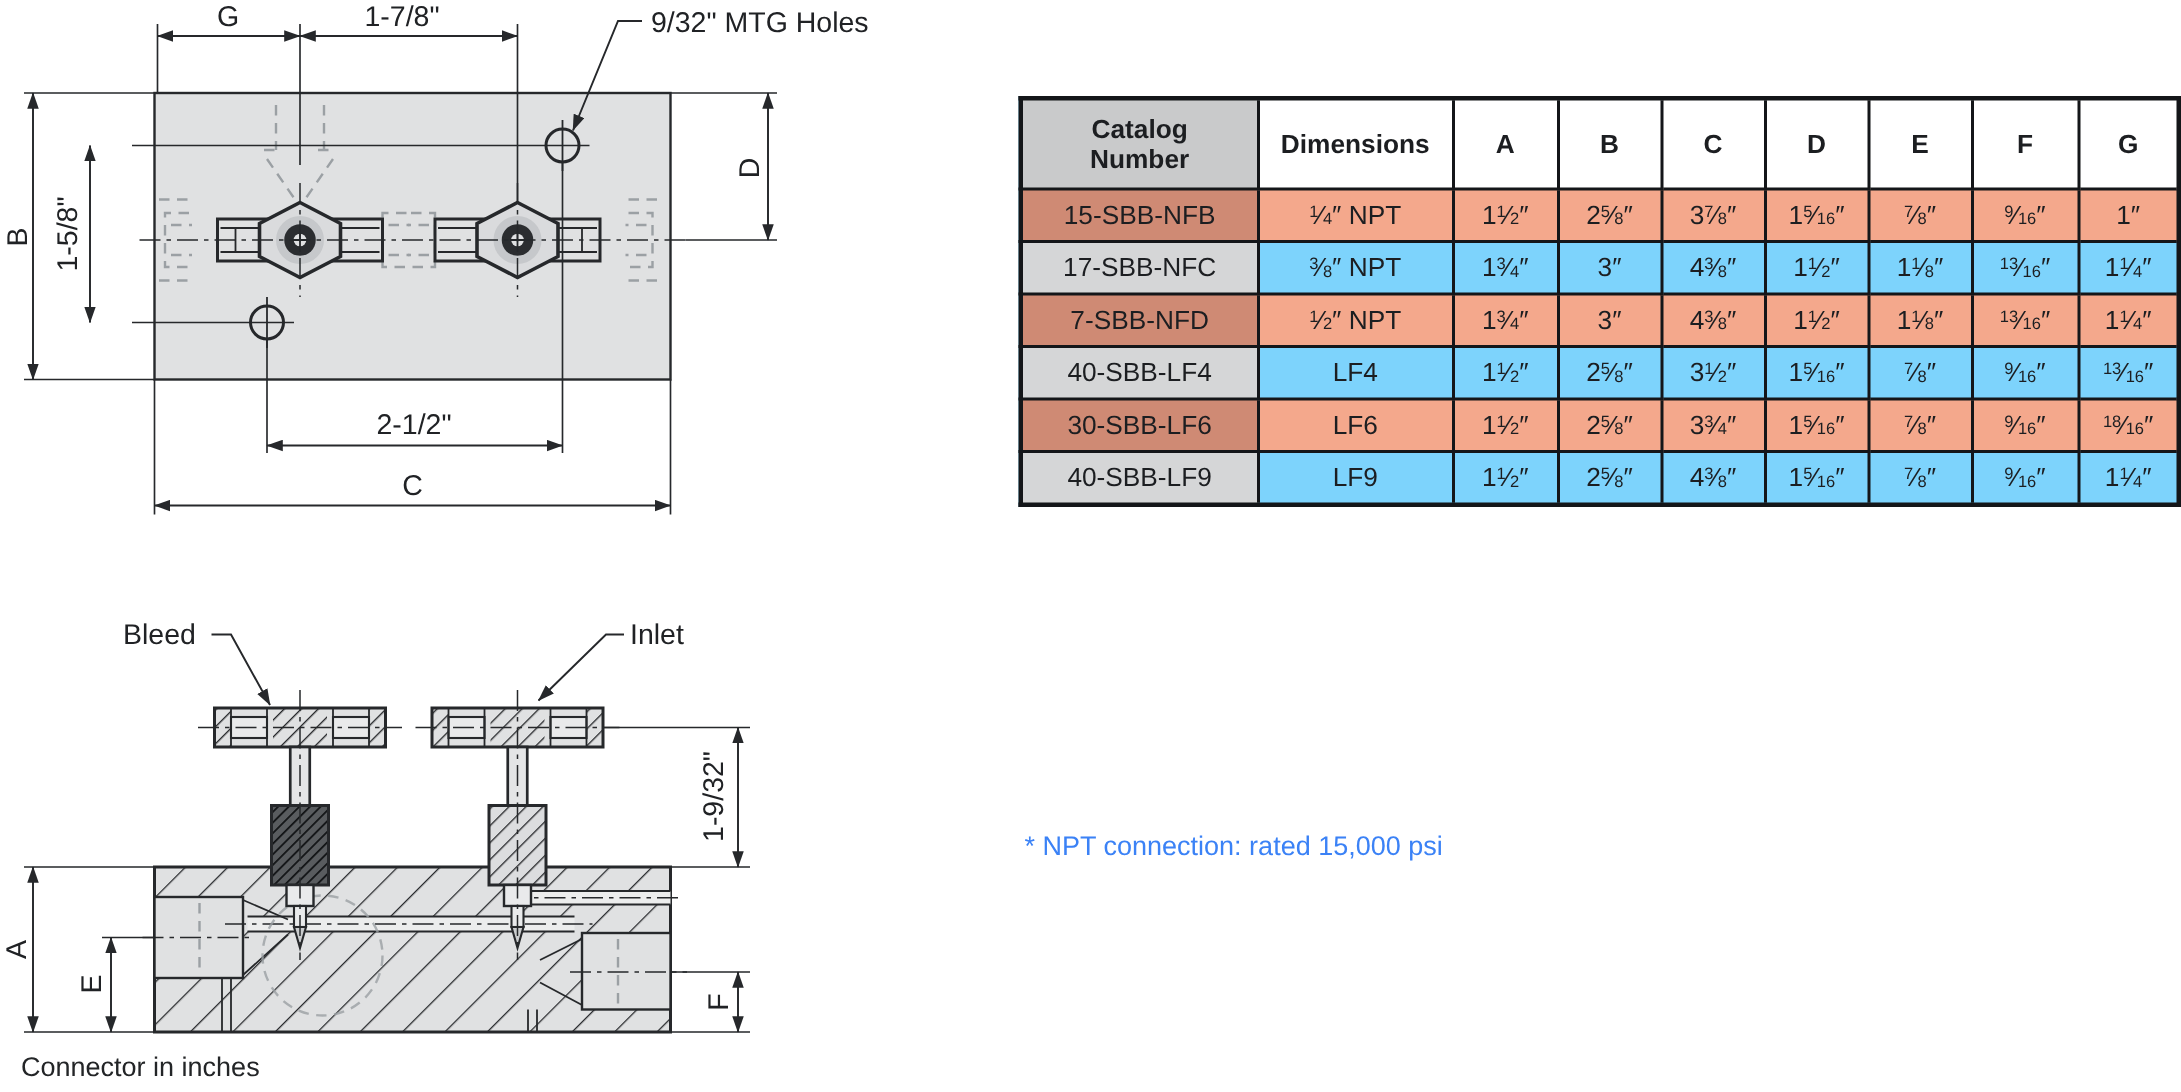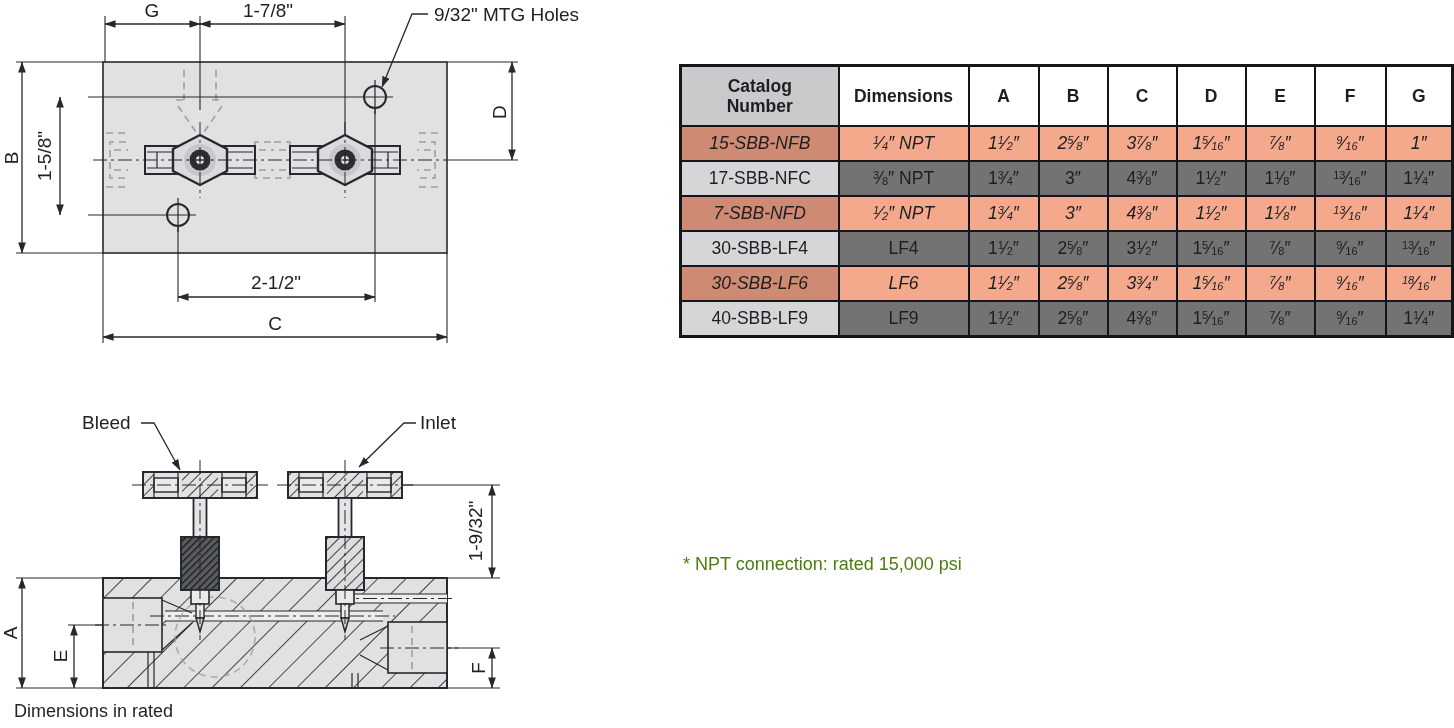--- a/index.html
+++ b/index.html
@@ -1,31 +1,31 @@
 <!DOCTYPE html>
 <html><head>
 <meta charset="utf-8">
 <style>
   html,body{margin:0;padding:0;background:#ffffff;}
   body{width:1454px;height:728px;position:relative;font-family:"Liberation Sans",sans-serif;color:#1c1e21;overflow:hidden;}
   .abs{position:absolute;}
 
   
-  table.spec{border-collapse:collapse;table-layout:fixed;border:3px solid #141619;background:#737373;}
+  table.spec{border-collapse:collapse;table-layout:fixed;border:3px solid #141619;background:#7dd3fc;}
   table.spec th,table.spec td{border:2px solid #141619;text-align:center;vertical-align:middle;padding:0 2px;}
   table.spec th{height:58px;font-size:17.5px;font-weight:bold;white-space:pre-line;line-height:1.15;background:#ffffff;}
   table.spec th.cat-h{background:#c9cacb;}
   table.spec td{height:33px;font-size:17.5px;}
   table.spec td.cat{background:#d5d6d7;}
-  tr.hl td{background:#f4a88c;font-style:italic;}
+  tr.hl td{background:#f4a88c;}
   tr.hl td.cat{background:#cf8a74;}
   table.spec td sup{font-size:11px;vertical-align:0.42em;}
   table.spec td sub{font-size:11px;vertical-align:-0.06em;}
 
-  .note-text{font-size:18px;color:#4d7c0f;}
+  .note-text{font-size:18px;color:#3b82f6;}
   .footer-text{font-size:18px;color:#232527;}
 
   
   .plate{fill:#e0e1e2;stroke:#26282b;stroke-width:1.6;}
   .bar{fill:#e0e1e2;stroke:#26282b;stroke-width:2;}
   .hex{fill:#dadbdd;stroke:#26282b;stroke-width:2.4;}
   .hole{fill:#e0e1e2;stroke:#26282b;stroke-width:2;}
   .thin{stroke:#26282b;stroke-width:1.2;fill:none;}
   .ol{stroke:#26282b;stroke-width:2;fill:none;}
   .ext{stroke:#26282b;stroke-width:1.1;fill:none;}
@@ -266,21 +266,21 @@
         <td><sup>1</sup>⁄<sub>2</sub>″ NPT</td>
         <td>1<sup>3</sup>⁄<sub>4</sub>″</td>
         <td>3″</td>
         <td>4<sup>3</sup>⁄<sub>8</sub>″</td>
         <td>1<sup>1</sup>⁄<sub>2</sub>″</td>
         <td>1<sup>1</sup>⁄<sub>8</sub>″</td>
         <td><sup>13</sup>⁄<sub>16</sub>″</td>
         <td>1<sup>1</sup>⁄<sub>4</sub>″</td>
       </tr>
       <tr>
-        <td class="cat">30-SBB-LF4</td>
+        <td class="cat">40-SBB-LF4</td>
         <td>LF4</td>
         <td>1<sup>1</sup>⁄<sub>2</sub>″</td>
         <td>2<sup>5</sup>⁄<sub>8</sub>″</td>
         <td>3<sup>1</sup>⁄<sub>2</sub>″</td>
         <td>1<sup>5</sup>⁄<sub>16</sub>″</td>
         <td><sup>7</sup>⁄<sub>8</sub>″</td>
         <td><sup>9</sup>⁄<sub>16</sub>″</td>
         <td><sup>13</sup>⁄<sub>16</sub>″</td>
       </tr>
       <tr class="hl">
@@ -302,13 +302,13 @@
         <td>4<sup>3</sup>⁄<sub>8</sub>″</td>
         <td>1<sup>5</sup>⁄<sub>16</sub>″</td>
         <td><sup>7</sup>⁄<sub>8</sub>″</td>
         <td><sup>9</sup>⁄<sub>16</sub>″</td>
         <td>1<sup>1</sup>⁄<sub>4</sub>″</td>
       </tr>
     </tbody>
 </table>
 
 <div class="abs note-text" style="left:683px;top:554px">* NPT connection: rated 15,000 psi</div>
-<div class="abs footer-text" style="left:14px;top:701px">Dimensions in rated</div>
+<div class="abs footer-text" style="left:14px;top:701px">Connector in inches</div>
 
 </body></html>

